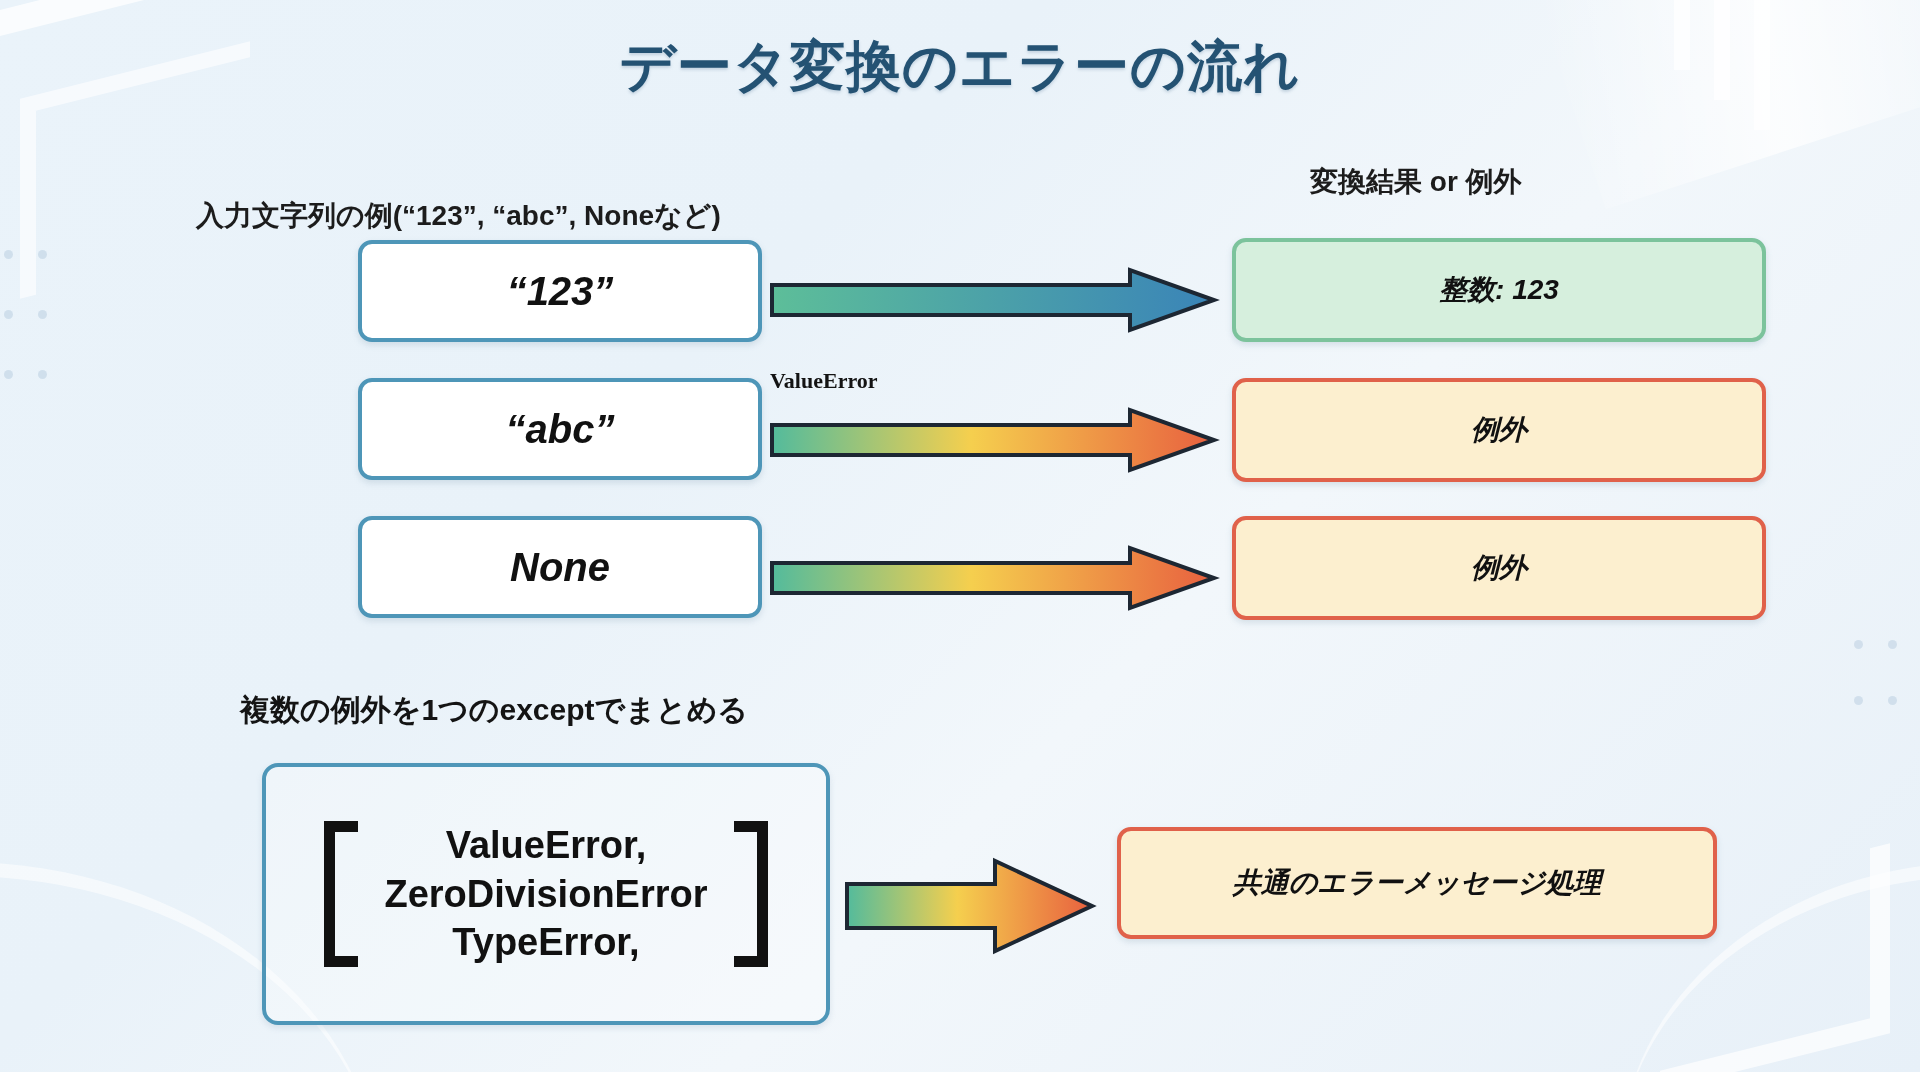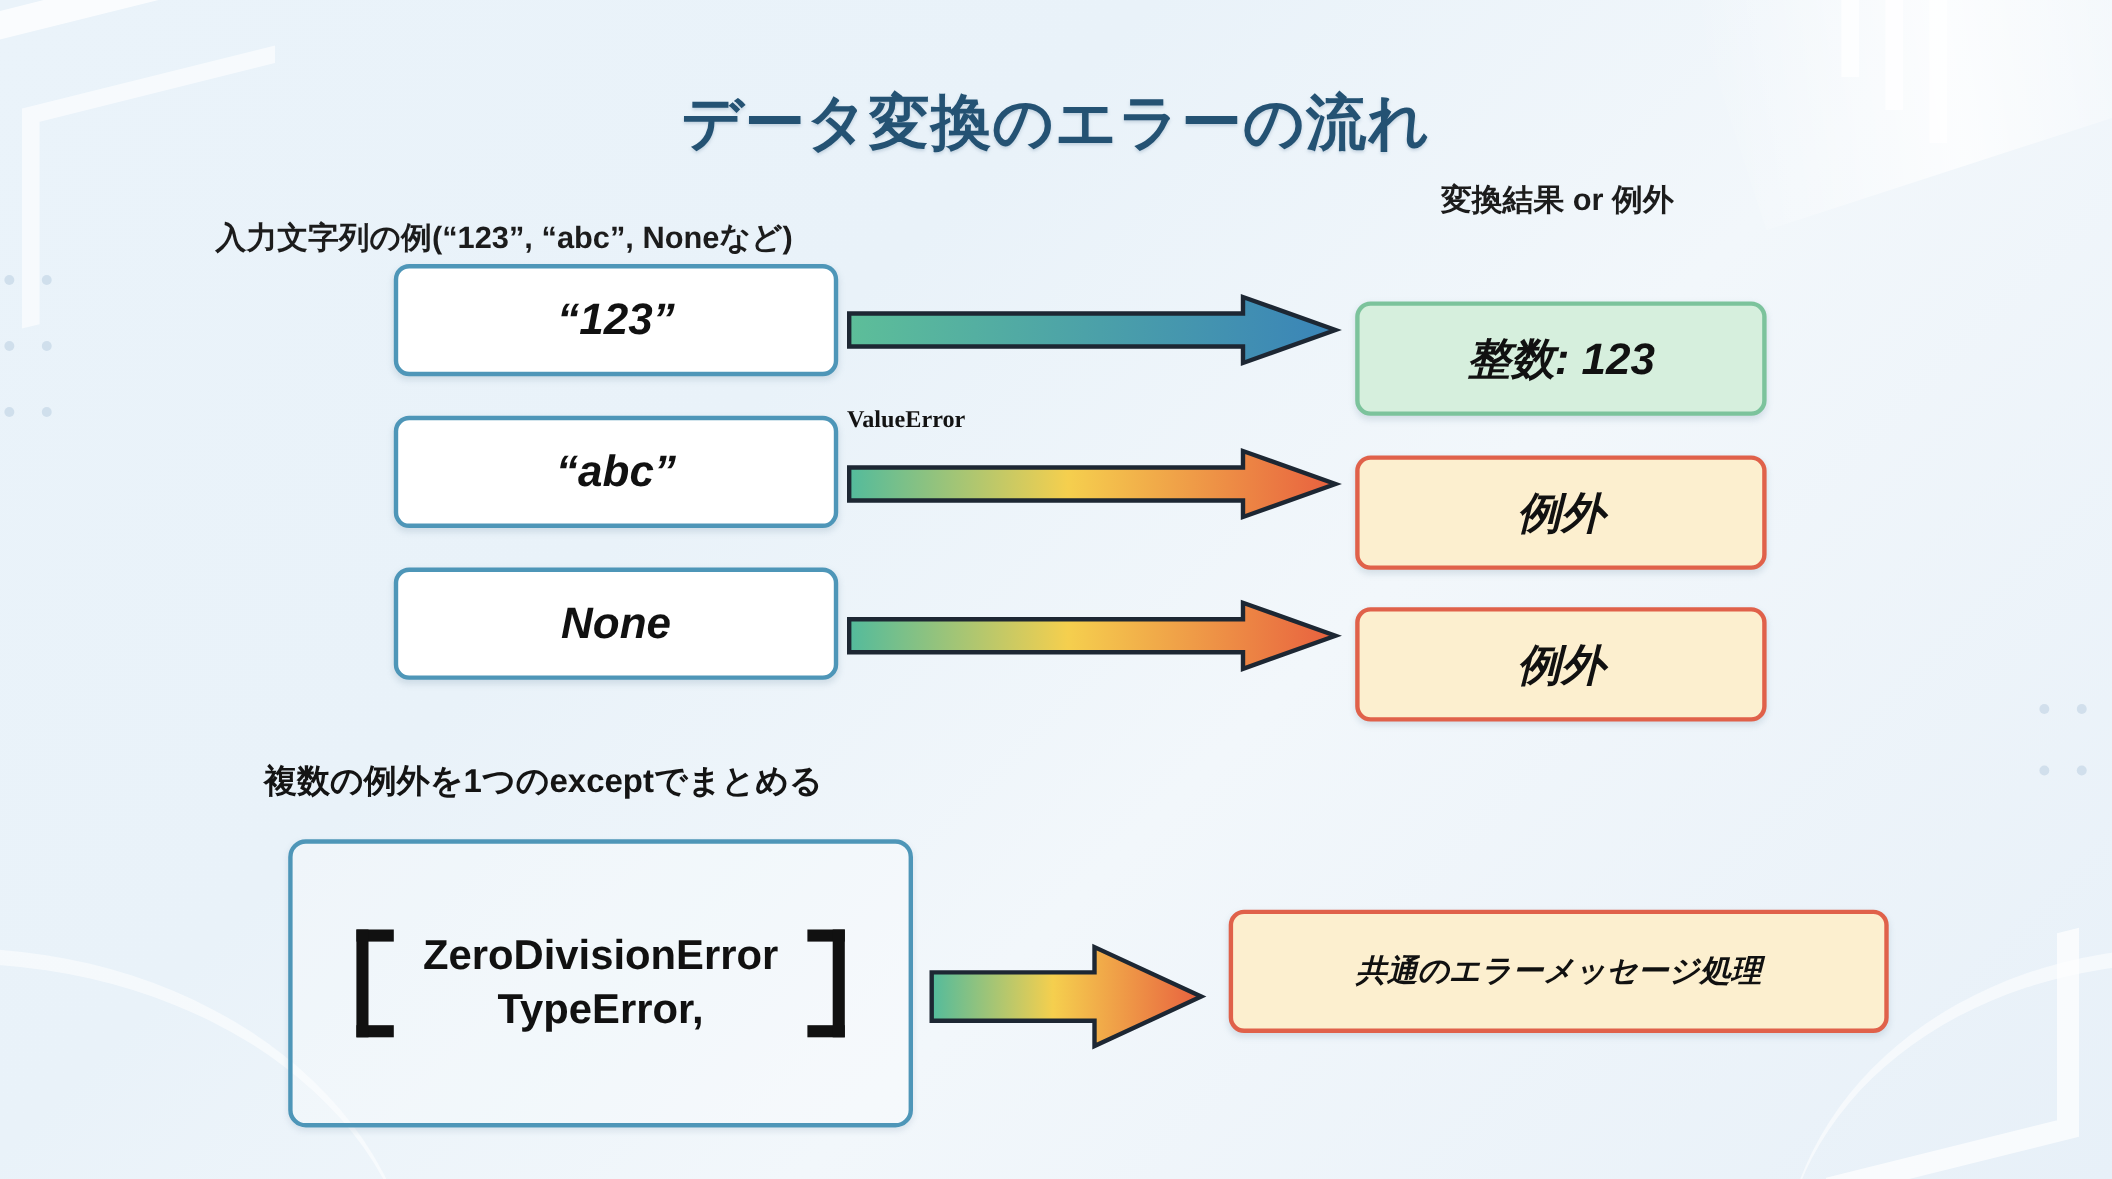--- a/index.html
+++ b/index.html
@@ -62,21 +62,20 @@
   }
 
   
   #title {
     position: absolute; left: 0; right: 0; top: 30px;
     text-align: center;
     font-size: 55px; font-weight: bold;
     letter-spacing: 1px;
     color: #245273;
     text-shadow: 0 2px 3px rgba(120,150,175,.35);
-    margin-top: 45px;
   }
 
   
   .col-head {
     position: absolute;
     font-size: 28px; font-weight: bold; color: #1c1c1c;
     white-space: nowrap;
   }
   #head-input  { left: 196px; top: 163px; margin-top: 34px; }
   #head-output { left: 1310px; top: 163px; }
@@ -92,23 +91,22 @@
     box-shadow: 0 3px 6px rgba(110,140,165,.22);
     font-style: italic;
   }
   .box-input {
     width: 404px; height: 102px;
     background: #ffffff;
     border: 4px solid #4e96b8;
     font-size: 40px;
   }
   .box-result {
-    width: 374px; height: 104px;
-    font-size: 40px;
-    margin-top: 36px;
+    width: 534px; height: 104px;
+    font-size: 28px;
   }
   .box-green  { background: #d6efdd; border: 4px solid #7cc39c; }
   .box-orange { background: #fcefcf; border: 4px solid #e0614a; }
 
   #in-1  { left: 358px; top: 240px; }
   #in-2  { left: 358px; top: 378px; }
   #in-3  { left: 358px; top: 516px; }
   #out-1 { left: 1232px; top: 238px; }
   #out-2 { left: 1232px; top: 378px; }
   #out-3 { left: 1232px; top: 516px; }
@@ -247,20 +245,21 @@
   </div>
 
   <div class="arrow-label" id="lbl-arw-2">ValueError</div>
 
   <div id="head-group">複数の例外を1つのexceptでまとめる</div>
 
   <div id="bracket-box">
     <div class="bracket-inner brk-pad">
       <div class="brk brk-l"></div>
       <div class="bracket-text">
+        <span>ValueError,</span>
         <span>ZeroDivisionError</span>
         <span>TypeError,</span>
       </div>
       <div class="brk brk-r"></div>
     </div>
   </div>
 
   <div class="arrow" id="arw-4">
     <svg width="250" height="96" viewBox="0 0 250 96">
       <defs>

